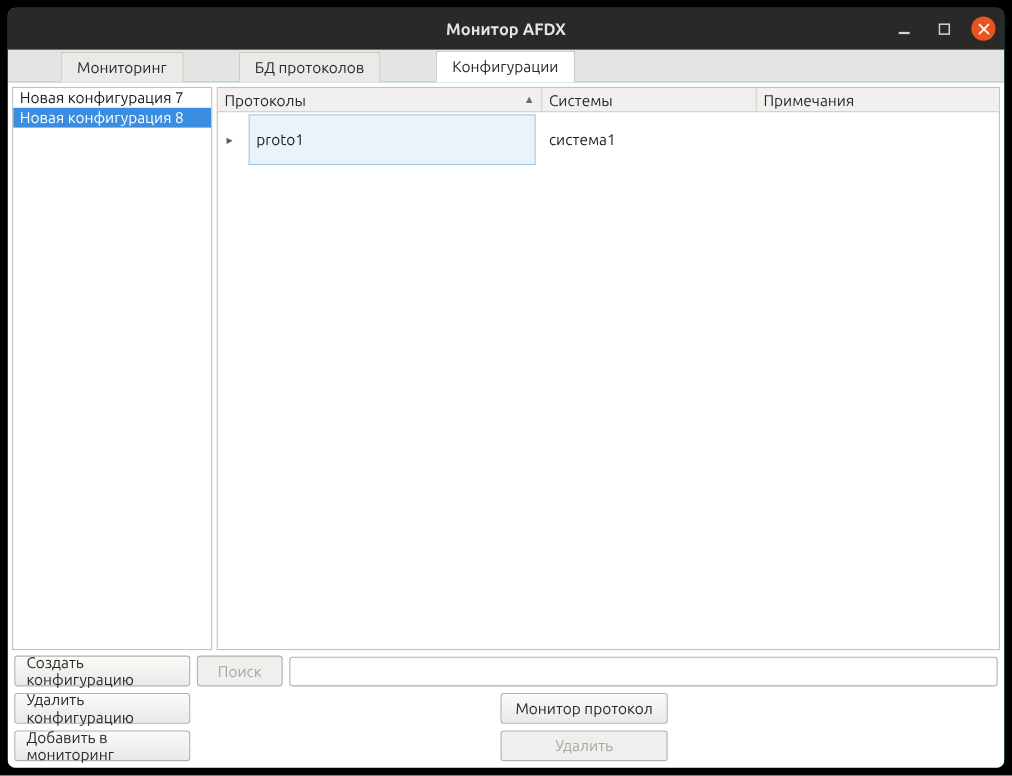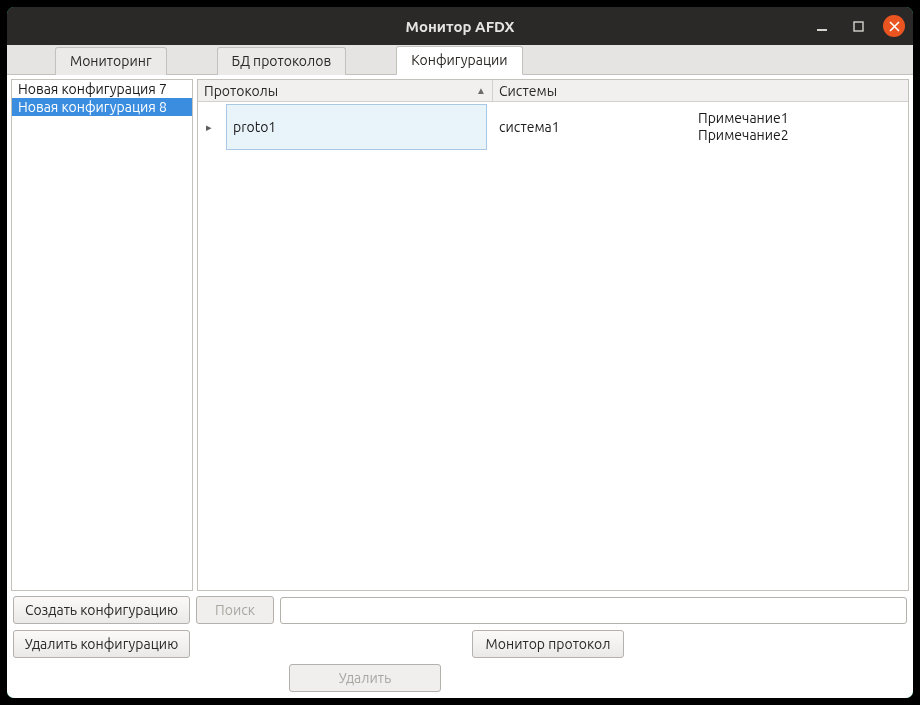--- a/index.html
+++ b/index.html
@@ -201,21 +201,21 @@
     cursor: pointer;
     min-width: 90px;
     height:28px;
     display:flex; align-items:center; justify-content:center;
   }
   .btn.disabled {
     color:#a9a6a2;
     cursor: default;
     background:#f1efed;
   }
-  .btn.wide-left { width: 177px; justify-content:center; }
+  .btn.wide-left { width: 160px; justify-content:center; }
   .searchbox {
     flex:1;
     height:27px;
     border:1px solid #b4b0ab;
     border-radius:3px;
     padding: 2px 6px;
     font-size:14px;
     background:#fff;
   }
 </style>
@@ -260,52 +260,52 @@
       </div>
 
       <div class="tablewrap">
         <div class="theaders">
           <div class="th col-prot">
             <span>Протоколы</span>
             <span class="sort">▲</span>
           </div>
           <div class="th col-sys">
             <span>Системы</span>
+          </div>
+          <div class="th col-prim">
+            <span>Примечания</span>
           </div>
         </div>
         <div class="tbody">
           <div class="trow">
             <div class="td col-prot">
               <span class="expand-arrow">▸</span>
               <div class="proto-cell">
                 <span>proto1</span>
               </div>
             </div>
             <div class="td col-sys">
               <span>система1</span>
             </div>
-            <div class="td col-prim">
-              <span>Примечание1</span>
-              <span>Примечание2</span>
-            </div>
           </div>
         </div>
       </div>
     </div>
 
     <div class="bottom-rows">
       <div class="row">
         <div class="btn wide-left">Создать конфигурацию</div>
         <div class="btn disabled" style="width:78px;min-width:78px">Поиск</div>
         <input class="searchbox" placeholder="" style="">
       </div>
       <div class="row">
         <div class="btn wide-left">Удалить конфигурацию</div>
         <div style="width:270px"></div>
         <div class="btn" style="width:152px">Монитор протокол</div>
       </div>
       <div class="row">
+        <div class="btn wide-left">Добавить в мониторинг</div>
         <div style="width:270px"></div>
         <div class="btn disabled" style="width:152px">Удалить</div>
       </div>
     </div>
   </div>
 </div>
 
 </body></html>

